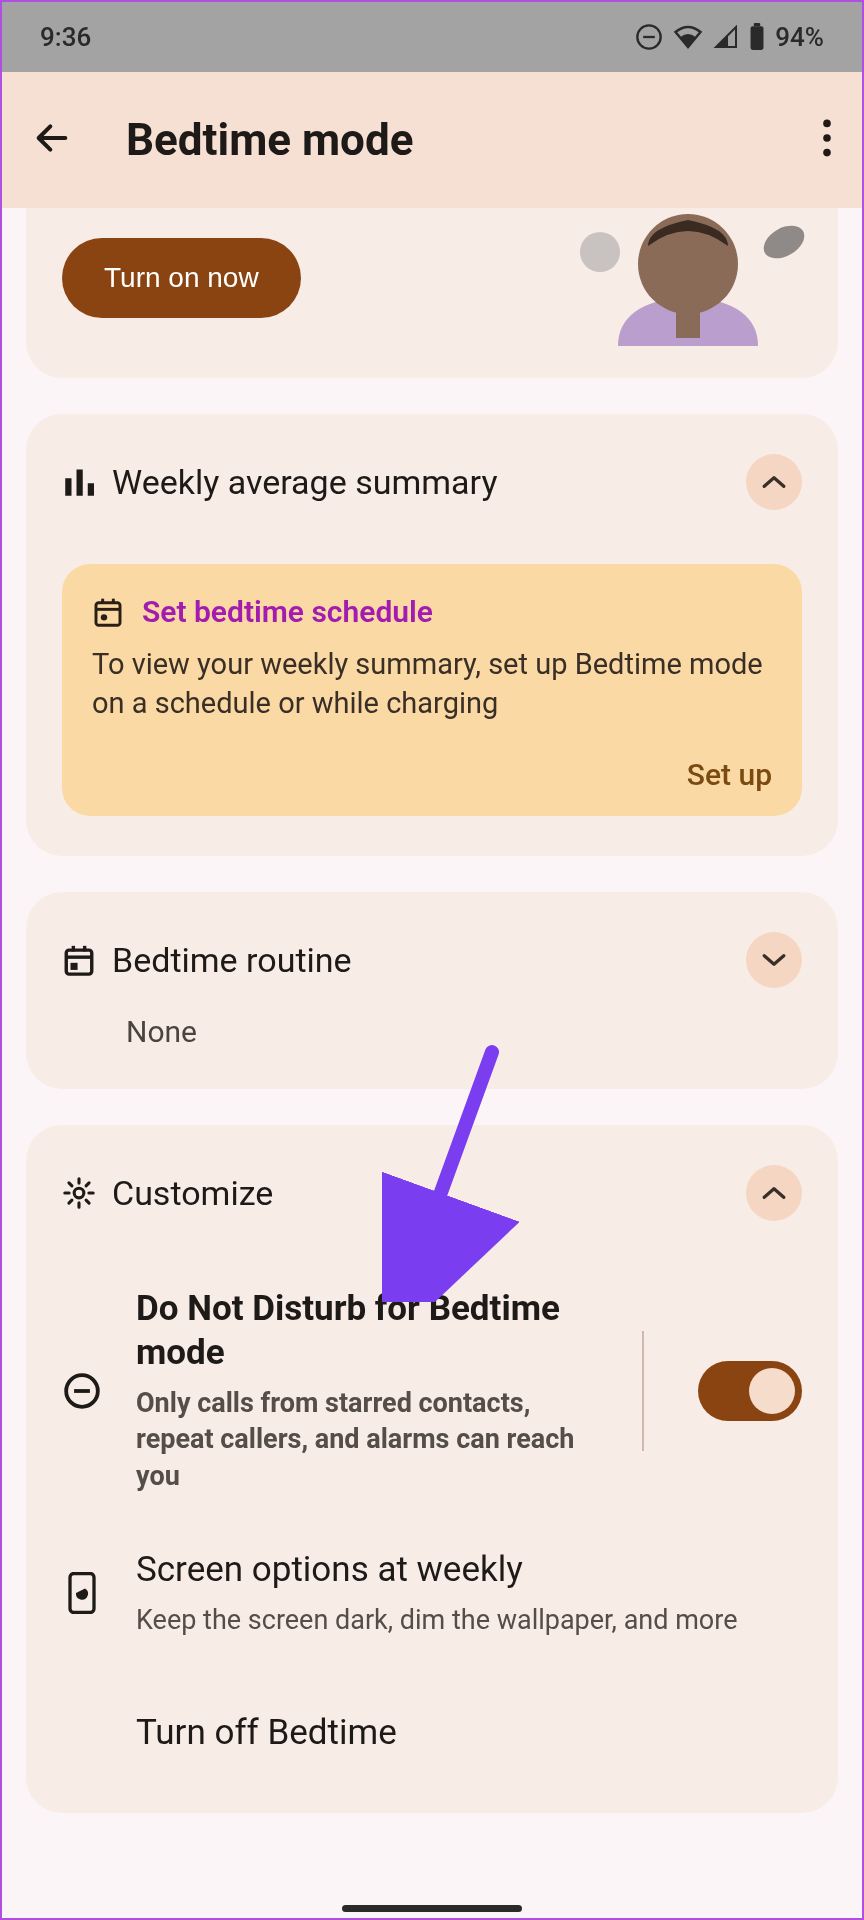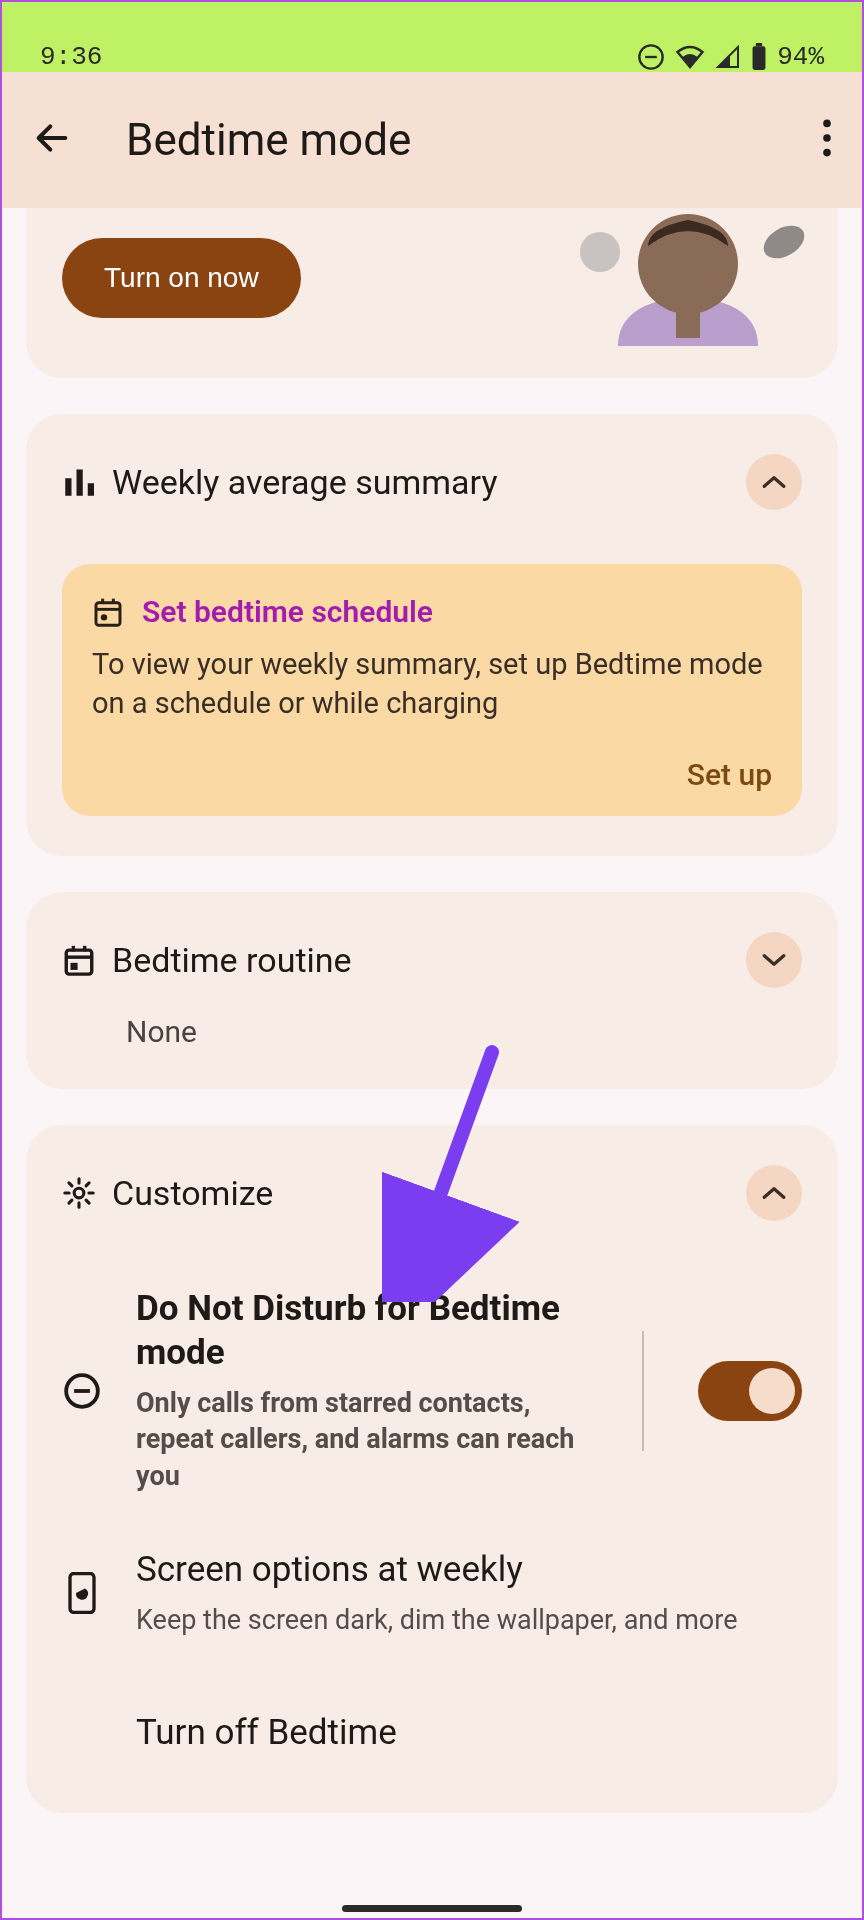--- a/index.html
+++ b/index.html
@@ -5,41 +5,40 @@
   * { box-sizing: border-box; margin: 0; padding: 0; }
   html, body { width: 864px; height: 1920px; overflow: hidden; }
   body {
     font-family: -apple-system, BlinkMacSystemFont, "Segoe UI", Roboto, sans-serif;
     background: #fcf5f7;
     border: 2px solid #b050e0;
     position: relative;
   }
   .status-bar {
     height: 70px;
-    background: #bef264;
+    background: #a3a3a3;
     display: flex;
-    align-items: flex-end;
+    align-items: center;
     justify-content: space-between;
     padding: 0 38px;
     font-size: 26px;
     font-weight: 500;
     color: #2a2a2a;
-    font-family: Liberation Mono, monospace;
   }
   .status-right { display: flex; align-items: center; gap: 10px; }
   .status-right svg { display: block; }
   .app-bar {
     height: 136px;
     background: #f6dfd3;
     display: flex;
     align-items: center;
     padding: 0 30px;
     gap: 54px;
   }
-  .app-title { font-size: 44px; font-weight: 400; color: #1e1a18; }
+  .app-title { font-size: 44px; font-weight: 700; color: #1e1a18; }
   .app-bar-spacer { flex: 1; }
 
   .content { padding: 0 24px 0 24px; height: calc(1920px - 206px); overflow: hidden; }
 
   .card {
     background: #f8ece7;
     border-radius: 36px;
     margin-bottom: 36px;
     padding: 40px 36px;
     position: relative;

